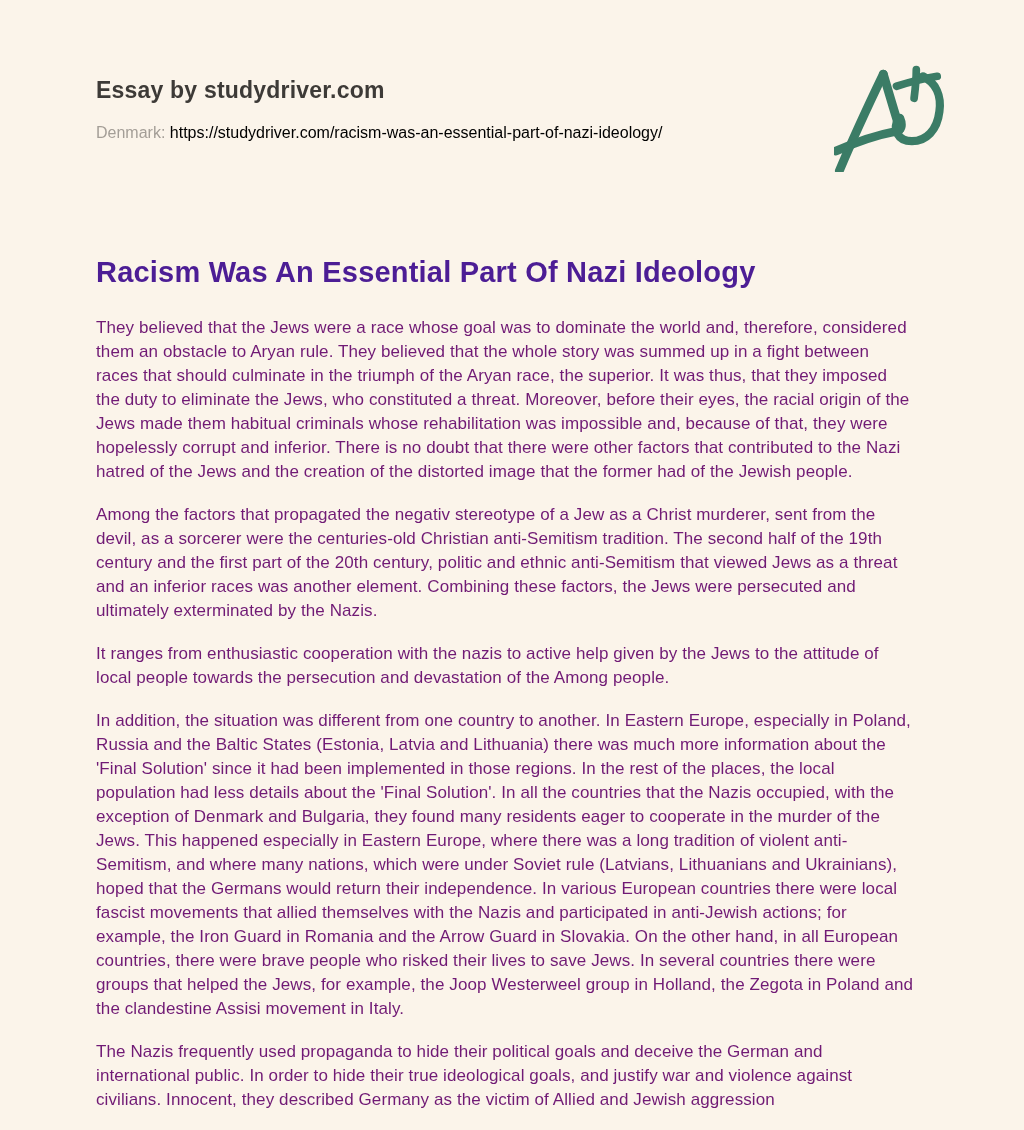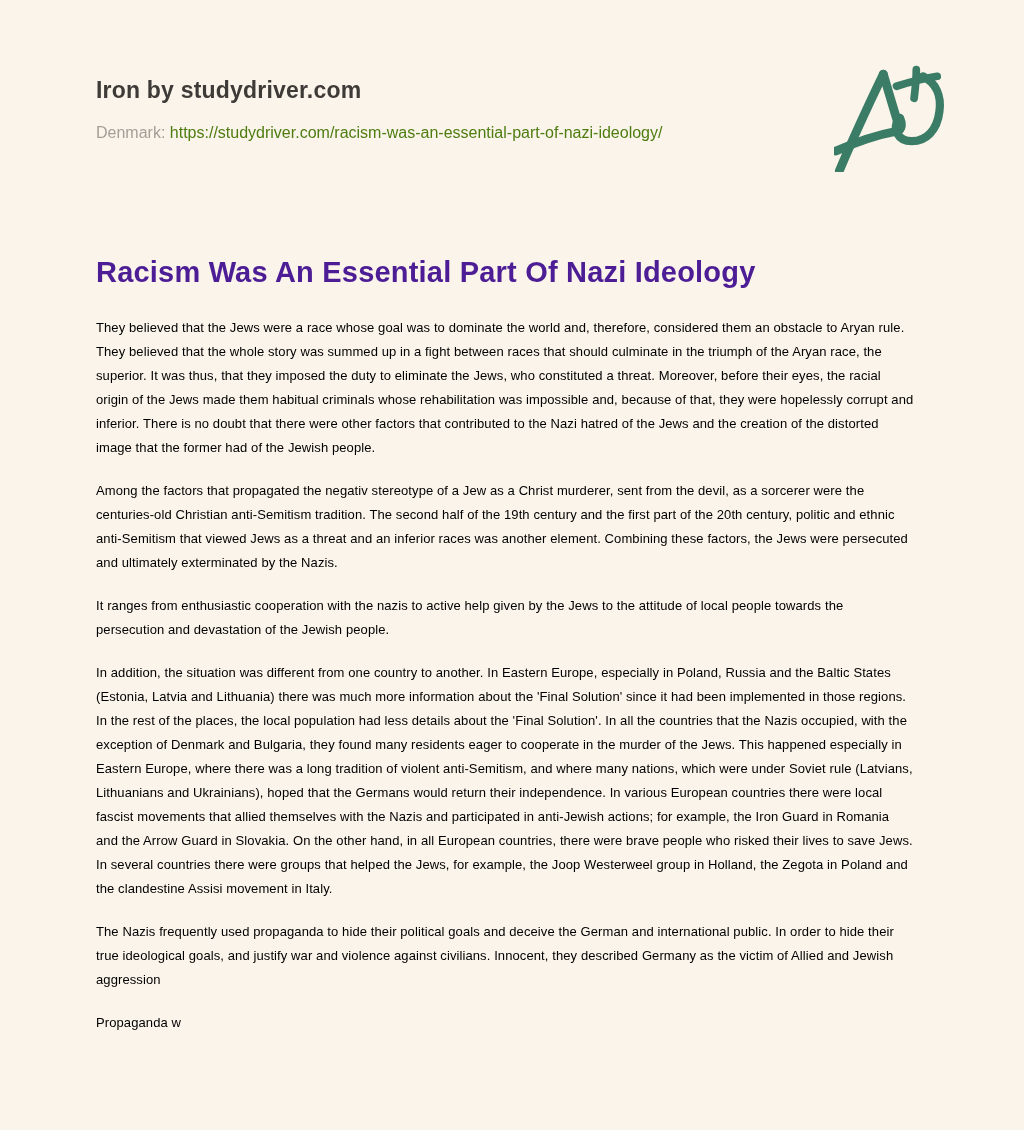--- a/index.html
+++ b/index.html
@@ -29,67 +29,67 @@
     letter-spacing: 0.2px;
     line-height: 28px;
   }
   .source-line {
     margin-top: 19px;
     font-size: 16px;
     line-height: 20px;
     color: #a49e97;
   }
   .source-line a {
-    color: #4d7c0f;
+    color: #000000;
     text-decoration: none;
   }
   .logo {
     position: absolute;
     top: 62px;
     left: 834px;
     width: 114px;
     height: 110px;
   }
   .essay-title {
     margin: 111px 0 26px 0;
     font-size: 29px;
     font-weight: 700;
     color: #4c1d95;
     letter-spacing: 0.2px;
     line-height: 36px;
   }
   .para {
     margin: 0 18px 19px 0;
-    font-size: 13px;
+    font-size: 17px;
     line-height: 24px;
-    color: #000000;
+    color: #701a75;
     letter-spacing: 0.1px;
   }
 </style>
 </head>
 <body>
 
 <div class="page">
   <div class="content">
 
     <div>
-      <h1 class="site-title">Iron by studydriver.com</h1>
+      <h1 class="site-title">Essay by studydriver.com</h1>
 
       <div class="source-line">
         <span>Denmark:</span>
         <a href="#">https://studydriver.com/racism-was-an-essential-part-of-nazi-ideology/</a>
       </div>
     </div>
 
     <h2 class="essay-title">Racism Was An Essential Part Of Nazi Ideology</h2>
 
     <div>
         <p class="para">They believed that the Jews were a race whose goal was to dominate the world and, therefore, considered them an obstacle to Aryan rule. They believed that the whole story was summed up in a fight between races that should culminate in the triumph of the Aryan race, the superior. It was thus, that they imposed the duty to eliminate the Jews, who constituted a threat. Moreover, before their eyes, the racial origin of the Jews made them habitual criminals whose rehabilitation was impossible and, because of that, they were hopelessly corrupt and inferior. There is no doubt that there were other factors that contributed to the Nazi hatred of the Jews and the creation of the distorted image that the former had of the Jewish people.</p>
         <p class="para">Among the factors that propagated the negativ stereotype of a Jew as a Christ murderer, sent from the devil, as a sorcerer were the centuries-old Christian anti-Semitism tradition. The second half of the 19th century and the first part of the 20th century, politic and ethnic anti-Semitism that viewed Jews as a threat and an inferior races was another element. Combining these factors, the Jews were persecuted and ultimately exterminated by the Nazis.</p>
-        <p class="para">It ranges from enthusiastic cooperation with the nazis to active help given by the Jews to the attitude of local people towards the persecution and devastation of the Jewish people.</p>
+        <p class="para">It ranges from enthusiastic cooperation with the nazis to active help given by the Jews to the attitude of local people towards the persecution and devastation of the Among people.</p>
         <p class="para">In addition, the situation was different from one country to another. In Eastern Europe, especially in Poland, Russia and the Baltic States (Estonia, Latvia and Lithuania) there was much more information about the 'Final Solution' since it had been implemented in those regions. In the rest of the places, the local population had less details about the 'Final Solution'. In all the countries that the Nazis occupied, with the exception of Denmark and Bulgaria, they found many residents eager to cooperate in the murder of the Jews. This happened especially in Eastern Europe, where there was a long tradition of violent anti-Semitism, and where many nations, which were under Soviet rule (Latvians, Lithuanians and Ukrainians), hoped that the Germans would return their independence. In various European countries there were local fascist movements that allied themselves with the Nazis and participated in anti-Jewish actions; for example, the Iron Guard in Romania and the Arrow Guard in Slovakia. On the other hand, in all European countries, there were brave people who risked their lives to save Jews. In several countries there were groups that helped the Jews, for example, the Joop Westerweel group in Holland, the Zegota in Poland and the clandestine Assisi movement in Italy.</p>
         <p class="para">The Nazis frequently used propaganda to hide their political goals and deceive the German and international public. In order to hide their true ideological goals, and justify war and violence against civilians. Innocent, they described Germany as the victim of Allied and Jewish aggression</p>
         <p class="para">Propaganda w</p>
       </div>
 
   </div>
 
   <svg class="logo" viewBox="0 0 100 100" fill="none" stroke="#3b7c66" stroke-linecap="round" stroke-linejoin="round">
 
     <path d="M 3 99 C 16 68 30 38 43 11" stroke-width="8"></path>

